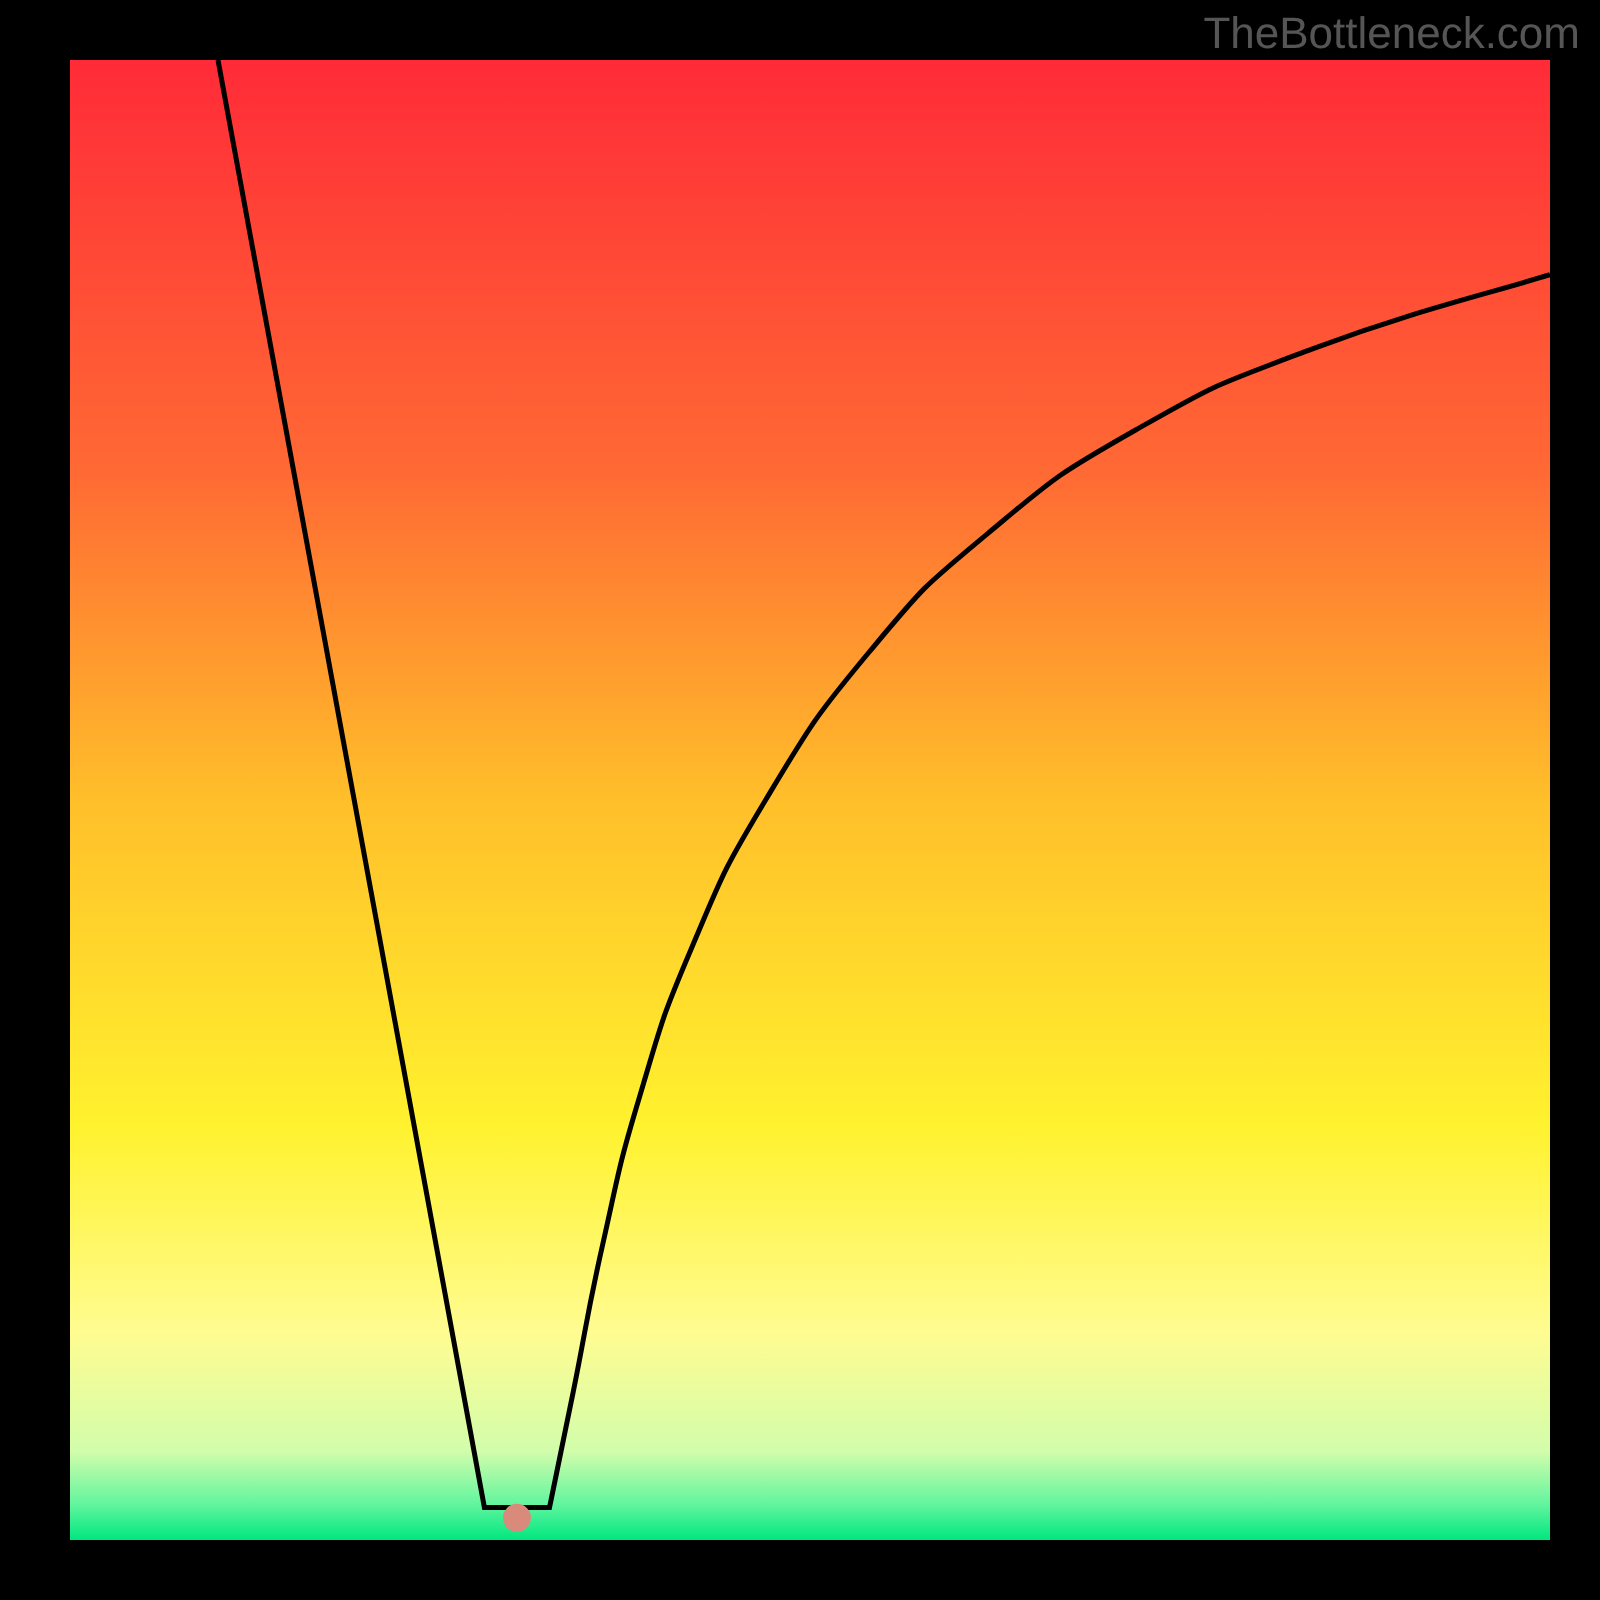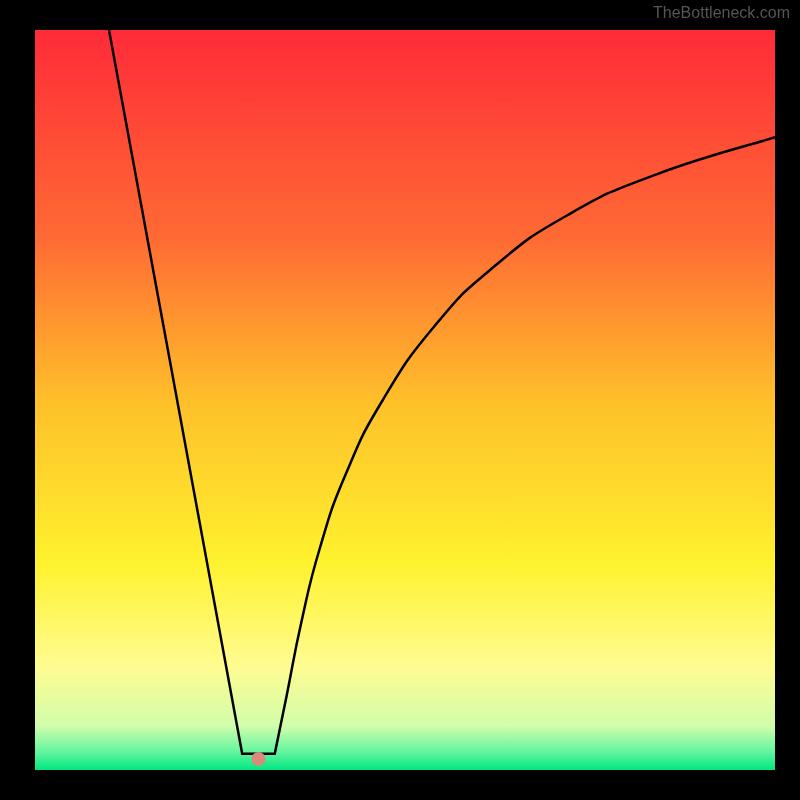--- a/index.html
+++ b/index.html
@@ -13,21 +13,21 @@
   .chart-container {
     position: relative;
     width: 800px;
     height: 800px;
   }
   .watermark {
     position: absolute;
     top: 4px;
     right: 10px;
     color: #555;
-    font-size: 16px;
+    font-size: 22px;
     z-index: 10;
   }
   svg {
     display: block;
   }
 </style>
 </head>
 <body>
 
 <div class="chart-container">

